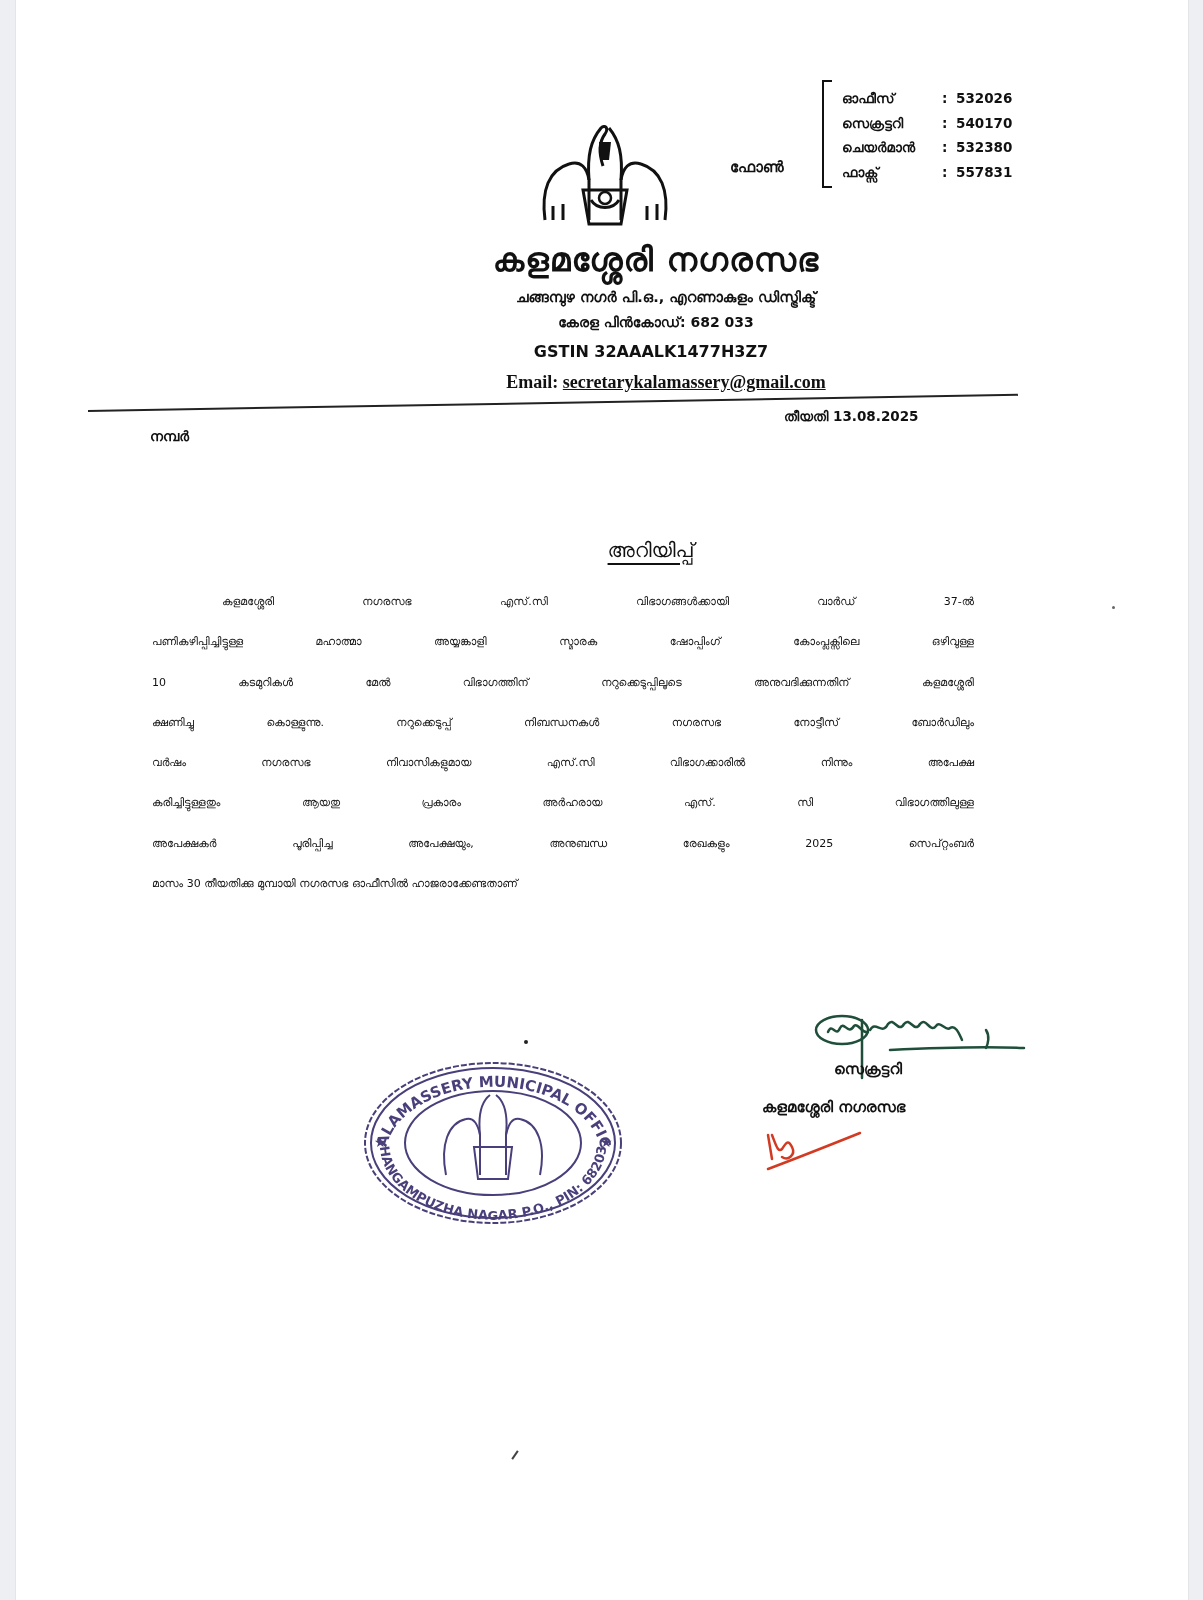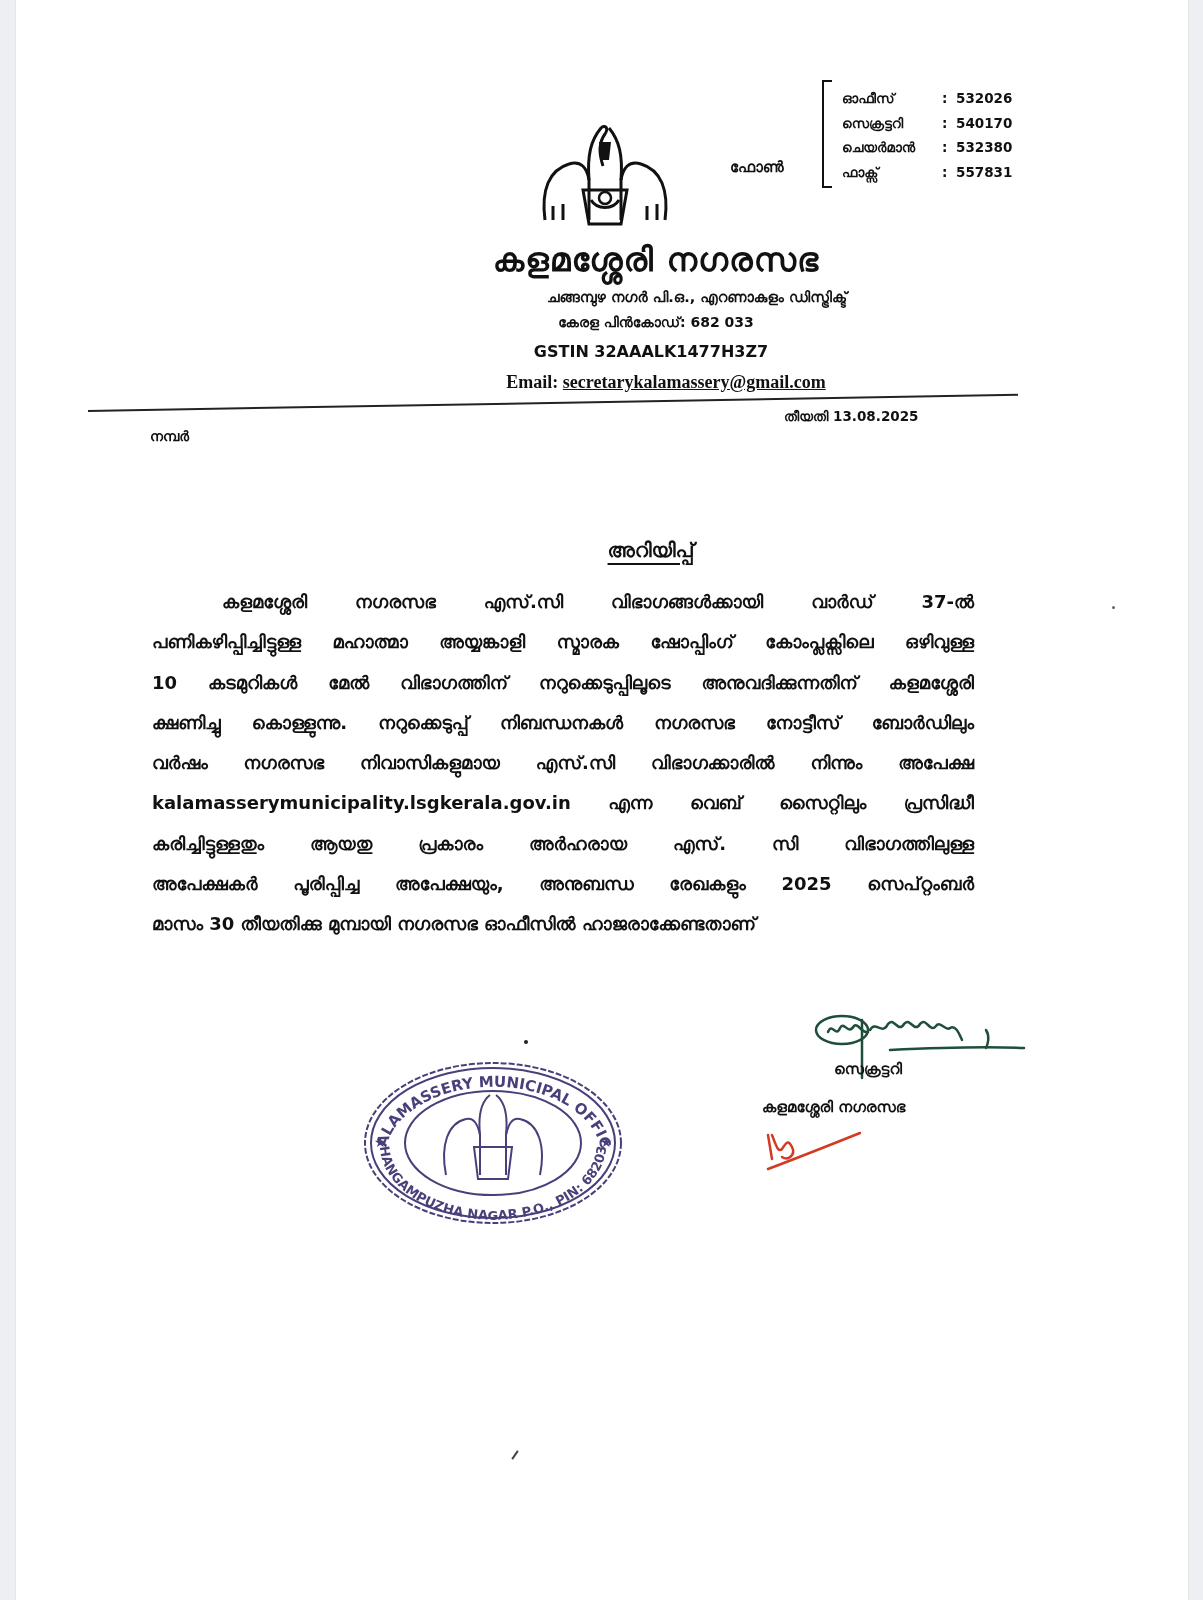--- a/index.html
+++ b/index.html
@@ -19,34 +19,34 @@
     .phone-list { position: absolute; left: 842px; top: 86px; font-size: 13.5px; font-weight: bold; line-height: 24.5px; }
     .phone-row { display: flex; white-space: nowrap; }
     .phone-row .name { width: 100px; }
     .phone-row .sep { width: 14px; }
 
     
     .emblem { position: absolute; left: 535px; top: 120px; width: 140px; height: 115px; }
 
     .org-title { position: absolute; left: 0; width: 1172px; top: 240px; text-align: center; font-size: 33px; font-weight: bold; letter-spacing: 1px; padding-left: 140px; box-sizing: border-box; }
     .addr1, .addr2, .gstin, .email { position: absolute; left: 0; width: 1172px; text-align: center; box-sizing: border-box; }
-    .addr1 { top: 289px; font-size: 14.5px; font-weight: bold; padding-left: 160px; margin-left: 31px; }
+    .addr1 { top: 289px; font-size: 14.5px; font-weight: bold; padding-left: 160px; }
     .addr2 { top: 314px; font-size: 14px; font-weight: bold; padding-left: 140px; }
     .gstin { top: 342px; font-size: 16px; font-weight: bold; padding-left: 130px; }
     .email { top: 364px; font-family: "Liberation Serif", serif; font-size: 18px; font-weight: bold; padding-left: 160px; margin-top: 8px; }
     .email .addr { text-decoration: underline; }
 
     .rule { position: absolute; left: 88px; top: 410px; width: 930px; height: 2px; background: #222; transform: rotate(-1.0deg); transform-origin: left center; }
     .number-label { position: absolute; left: 150px; top: 428px; font-size: 14px; font-weight: bold; }
     .date-line { position: absolute; left: 784px; top: 408px; font-size: 13.5px; font-weight: bold; }
 
-    .notice-title { position: absolute; left: 0; width: 1172px; top: 538px; text-align: center; font-size: 20px; font-weight: bold; padding-left: 130px; box-sizing: border-box; }
+    .notice-title { position: absolute; left: 0; width: 1172px; top: 538px; text-align: center; font-size: 20px; font-weight: normal; padding-left: 130px; box-sizing: border-box; }
     .notice-title span { text-decoration: underline; text-underline-offset: 6px; }
 
-    .body-text { position: absolute; left: 152px; top: 582px; width: 822px; font-size: 18px; font-weight: bold; line-height: 40.3px; text-align: justify; }
+    .body-text { position: absolute; left: 152px; top: 582px; width: 822px; font-size: 11px; font-weight: normal; line-height: 40.3px; text-align: justify; }
     .body-line { display: block; text-align-last: justify; white-space: nowrap; }
     .body-line.first { padding-left: 70px; }
     .body-line.last { text-align-last: left; }
 
     
     .signature { position: absolute; left: 810px; top: 1010px; width: 220px; height: 70px; }
     .sig-role { position: absolute; left: 834px; top: 1060px; font-size: 15px; font-weight: bold; }
     .sig-org { position: absolute; left: 762px; top: 1098px; font-size: 15px; font-weight: bold; }
     .red-mark { position: absolute; left: 760px; top: 1125px; width: 110px; height: 50px; }
 
@@ -117,21 +117,20 @@
 </div>
 
 <div class="notice-title"><span>അറിയിപ്പ്</span></div>
 
 <div class="body-text">
   <span class="body-line first">കളമശ്ശേരി നഗരസഭ എസ്.സി വിഭാഗങ്ങൾക്കായി വാർഡ് 37-ൽ</span>
   <span class="body-line">പണികഴിപ്പിച്ചിട്ടുള്ള മഹാത്മാ അയ്യങ്കാളി സ്മാരക ഷോപ്പിംഗ് കോംപ്ലക്സിലെ ഒഴിവുള്ള</span>
   <span class="body-line">10 കടമുറികൾ മേൽ വിഭാഗത്തിന് നറുക്കെടുപ്പിലൂടെ അനുവദിക്കുന്നതിന് കളമശ്ശേരി</span>
   <span class="body-line">ക്ഷണിച്ചു കൊള്ളുന്നു. നറുക്കെടുപ്പ് നിബന്ധനകൾ നഗരസഭ നോട്ടീസ് ബോർഡിലും</span>
   <span class="body-line">വർഷം നഗരസഭ നിവാസികളുമായ എസ്.സി വിഭാഗക്കാരിൽ നിന്നും അപേക്ഷ</span>
-  <span class="body-line">kalamasserymunicipality.lsgkerala.gov.in എന്ന വെബ് സൈറ്റിലും പ്രസിദ്ധീ</span>
   <span class="body-line">കരിച്ചിട്ടുള്ളതും ആയതു പ്രകാരം അർഹരായ എസ്. സി വിഭാഗത്തിലുള്ള</span>
   <span class="body-line">അപേക്ഷകർ പൂരിപ്പിച്ച അപേക്ഷയും, അനുബന്ധ രേഖകളും 2025 സെപ്റ്റംബർ</span>
   <span class="body-line last">മാസം 30 തീയതിക്കു മുമ്പായി നഗരസഭ ഓഫീസിൽ ഹാജരാക്കേണ്ടതാണ്</span>
 </div>
 
 <svg class="signature" viewBox="0 0 220 70">
   <g fill="none" stroke="#1f4f3a" stroke-width="2.5" stroke-linecap="round">
     <ellipse cx="32" cy="20" rx="26" ry="14"></ellipse>
     <path d="M18 22 C22 12 26 28 30 18 C34 10 38 26 44 16 C48 12 52 24 58 22"></path>
     <path d="M60 20 C66 10 72 26 78 14 C84 6 88 24 94 14 C100 6 104 24 110 14 C116 6 120 24 126 16 C130 10 136 22 140 18 C146 14 150 26 152 30"></path>

